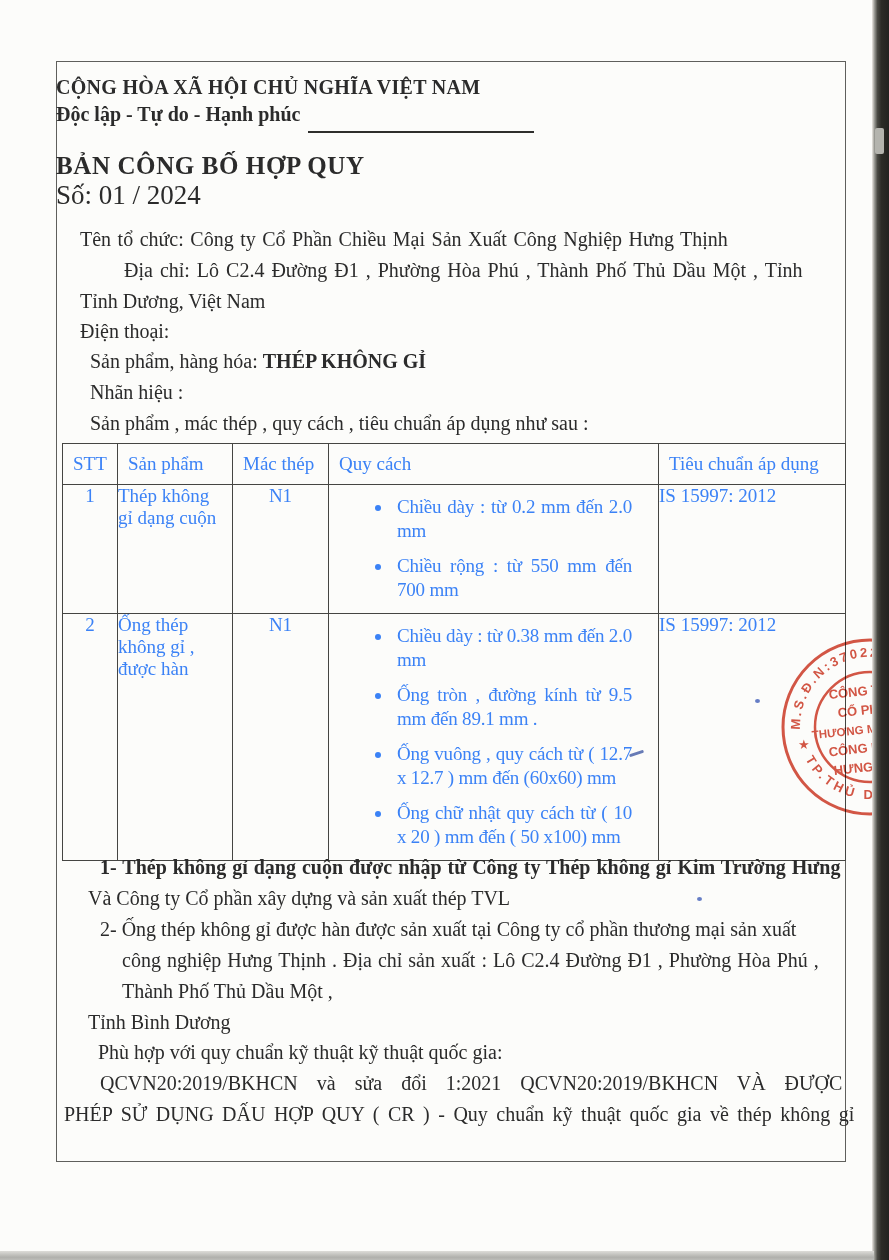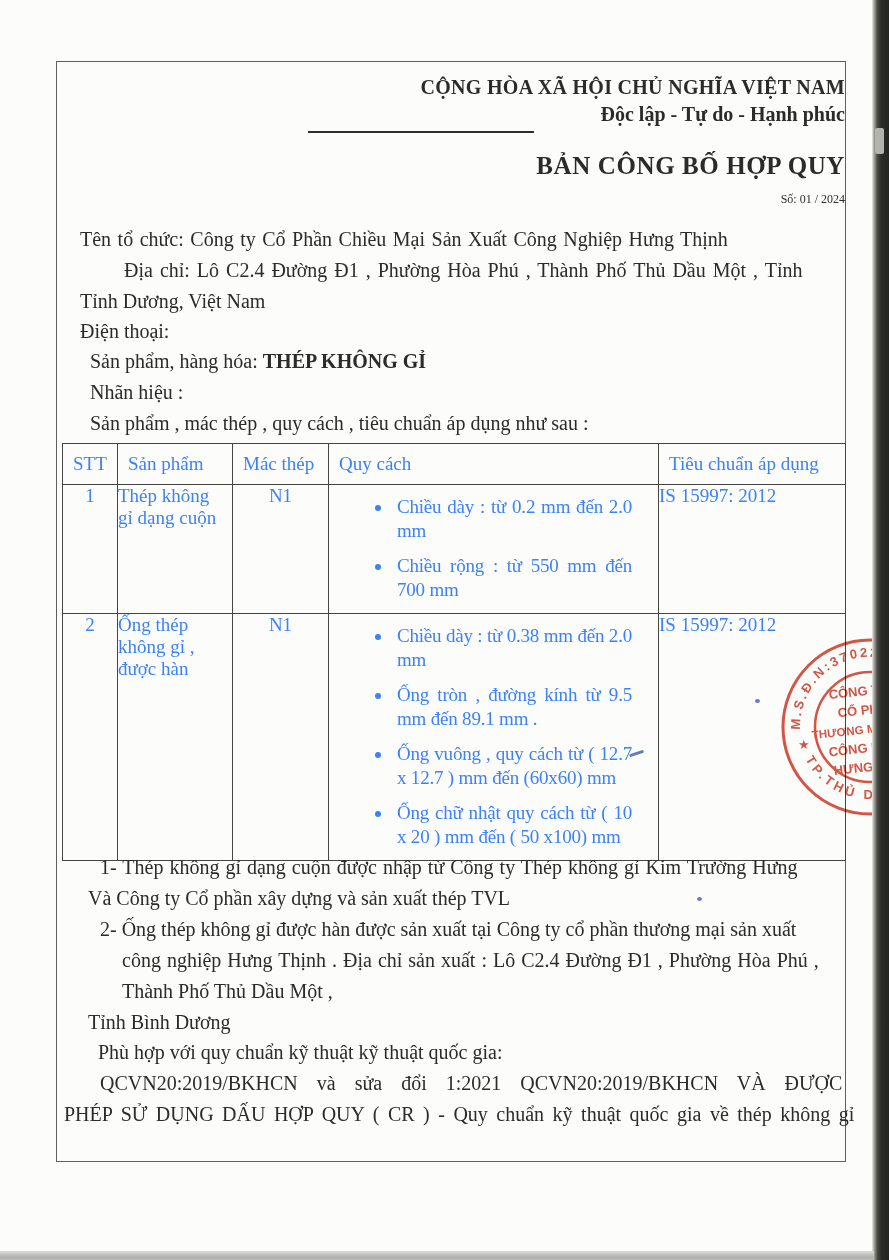--- a/index.html
+++ b/index.html
@@ -6,26 +6,26 @@
   .page{
     position:relative; width:889px; height:1260px; margin:0 auto;
     background:#fcfcfa; overflow:hidden;
     font-family:"Liberation Serif","DejaVu Serif",serif; color:#2b2b2b;
   }
   .frame{
     position:absolute; left:56px; top:61px; width:788px; height:1099px;
     border:1.5px solid #5f5f5c; background:transparent;
   }
   .abs{position:absolute;}
-  .center-line{left:56px; width:789px; text-align:right; white-space:nowrap;}
+  .center-line{left:56px; width:789px; text-align:left; white-space:nowrap;}
   .nat-title{top:76px; font-size:20px; font-weight:bold; letter-spacing:.3px;}
   .motto{top:103px; font-size:20px; font-weight:bold;}
   .motto-underline{left:308px; top:131px; width:226px; height:2px; background:#2e2e2c;}
   .doc-title{top:152px; font-size:25px; font-weight:bold; letter-spacing:.6px;}
-  .doc-number{top:192px; font-size:12px;}
+  .doc-number{top:180px; font-size:27px;}
   .bodyline{font-size:20px; white-space:nowrap;}
   .prod-bold{font-weight:bold;}
   
   table.spec{
     position:absolute; left:62px; top:443px; width:783px;
     border-collapse:collapse; table-layout:fixed;
     font-size:19px; color:#3b82f6;
   }
   table.spec th, table.spec td{
     border:1.6px solid #454542; font-weight:normal; vertical-align:top;
@@ -124,21 +124,21 @@
           <li>Ống tròn , đường kính từ 9.5 mm đến 89.1 mm .</li>
           <li>Ống vuông , quy cách từ ( 12.7 x 12.7 ) mm đến (60x60) mm</li>
           <li>Ống chữ nhật quy cách từ ( 10 x 20 ) mm đến ( 50 x100) mm</li>
         </ul>
       </td>
       <td class="pad">IS 15997: 2012</td>
     </tr>
   </tbody>
     </table>
 
-  <div class="abs note" style="left:100px; top:856px; word-spacing:1px;">1- Thép không gỉ dạng cuộn được nhập từ Công ty Thép không gỉ Kim Trường Hưng</div>
+  <div class="abs note" style="left:100px; top:856px; word-spacing:1px;font-weight:bold;">1- Thép không gỉ dạng cuộn được nhập từ Công ty Thép không gỉ Kim Trường Hưng</div>
   <div class="abs note" style="left:88px; top:887px;">Và Công ty Cổ phần xây dựng và sản xuất thép TVL</div>
   <div class="abs note" style="left:100px; top:918px;">2- Ống thép không gỉ được hàn được sản xuất tại Công ty cổ phần thương mại sản xuất</div>
   <div class="abs note" style="left:122px; top:949px; word-spacing:1px;">công nghiệp Hưng Thịnh . Địa chỉ sản xuất : Lô C2.4 Đường Đ1 , Phường Hòa Phú ,</div>
   <div class="abs note" style="left:122px; top:980px;">Thành Phố Thủ Dầu Một ,</div>
   <div class="abs note" style="left:88px; top:1011px;">Tỉnh Bình Dương</div>
   <div class="abs note" style="left:98px; top:1041px;">Phù hợp với quy chuẩn kỹ thuật kỹ thuật quốc gia:</div>
   <div class="abs note" style="left:100px; top:1072px; word-spacing:14px;">QCVN20:2019/BKHCN và sửa đổi 1:2021 QCVN20:2019/BKHCN VÀ ĐƯỢC</div>
   <div class="abs note" style="left:64px; top:1103px; word-spacing:3.5px;">PHÉP SỬ DỤNG DẤU HỢP QUY ( CR ) -  Quy chuẩn kỹ thuật quốc gia về thép không gỉ</div>
 
   <svg class="abs stamp" viewBox="0 0 224 228" xmlns="http://www.w3.org/2000/svg">

